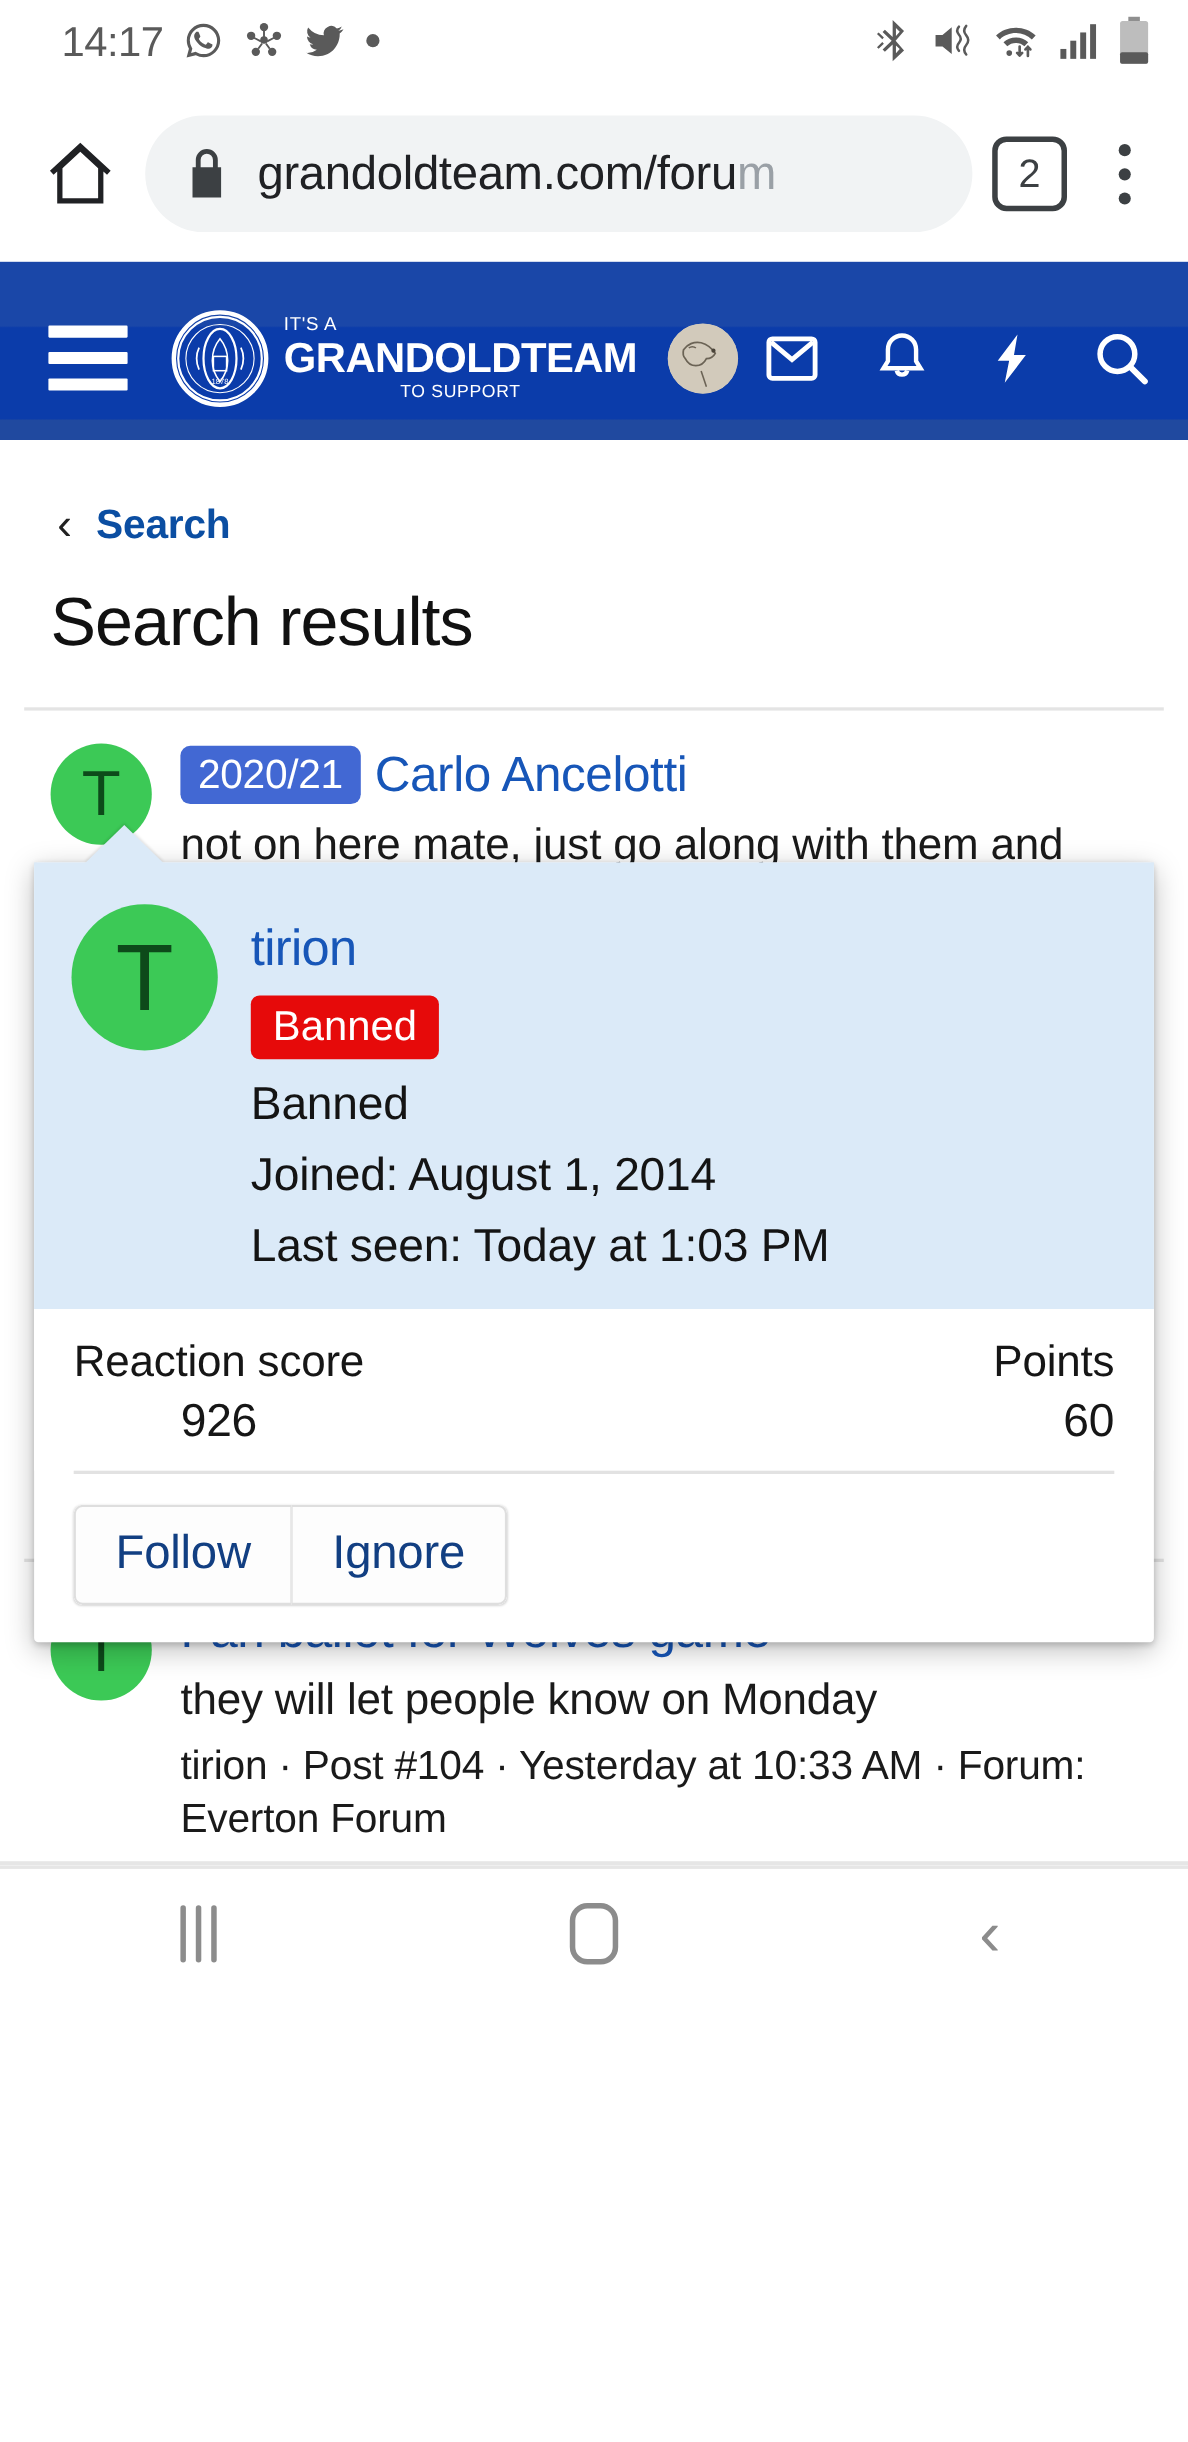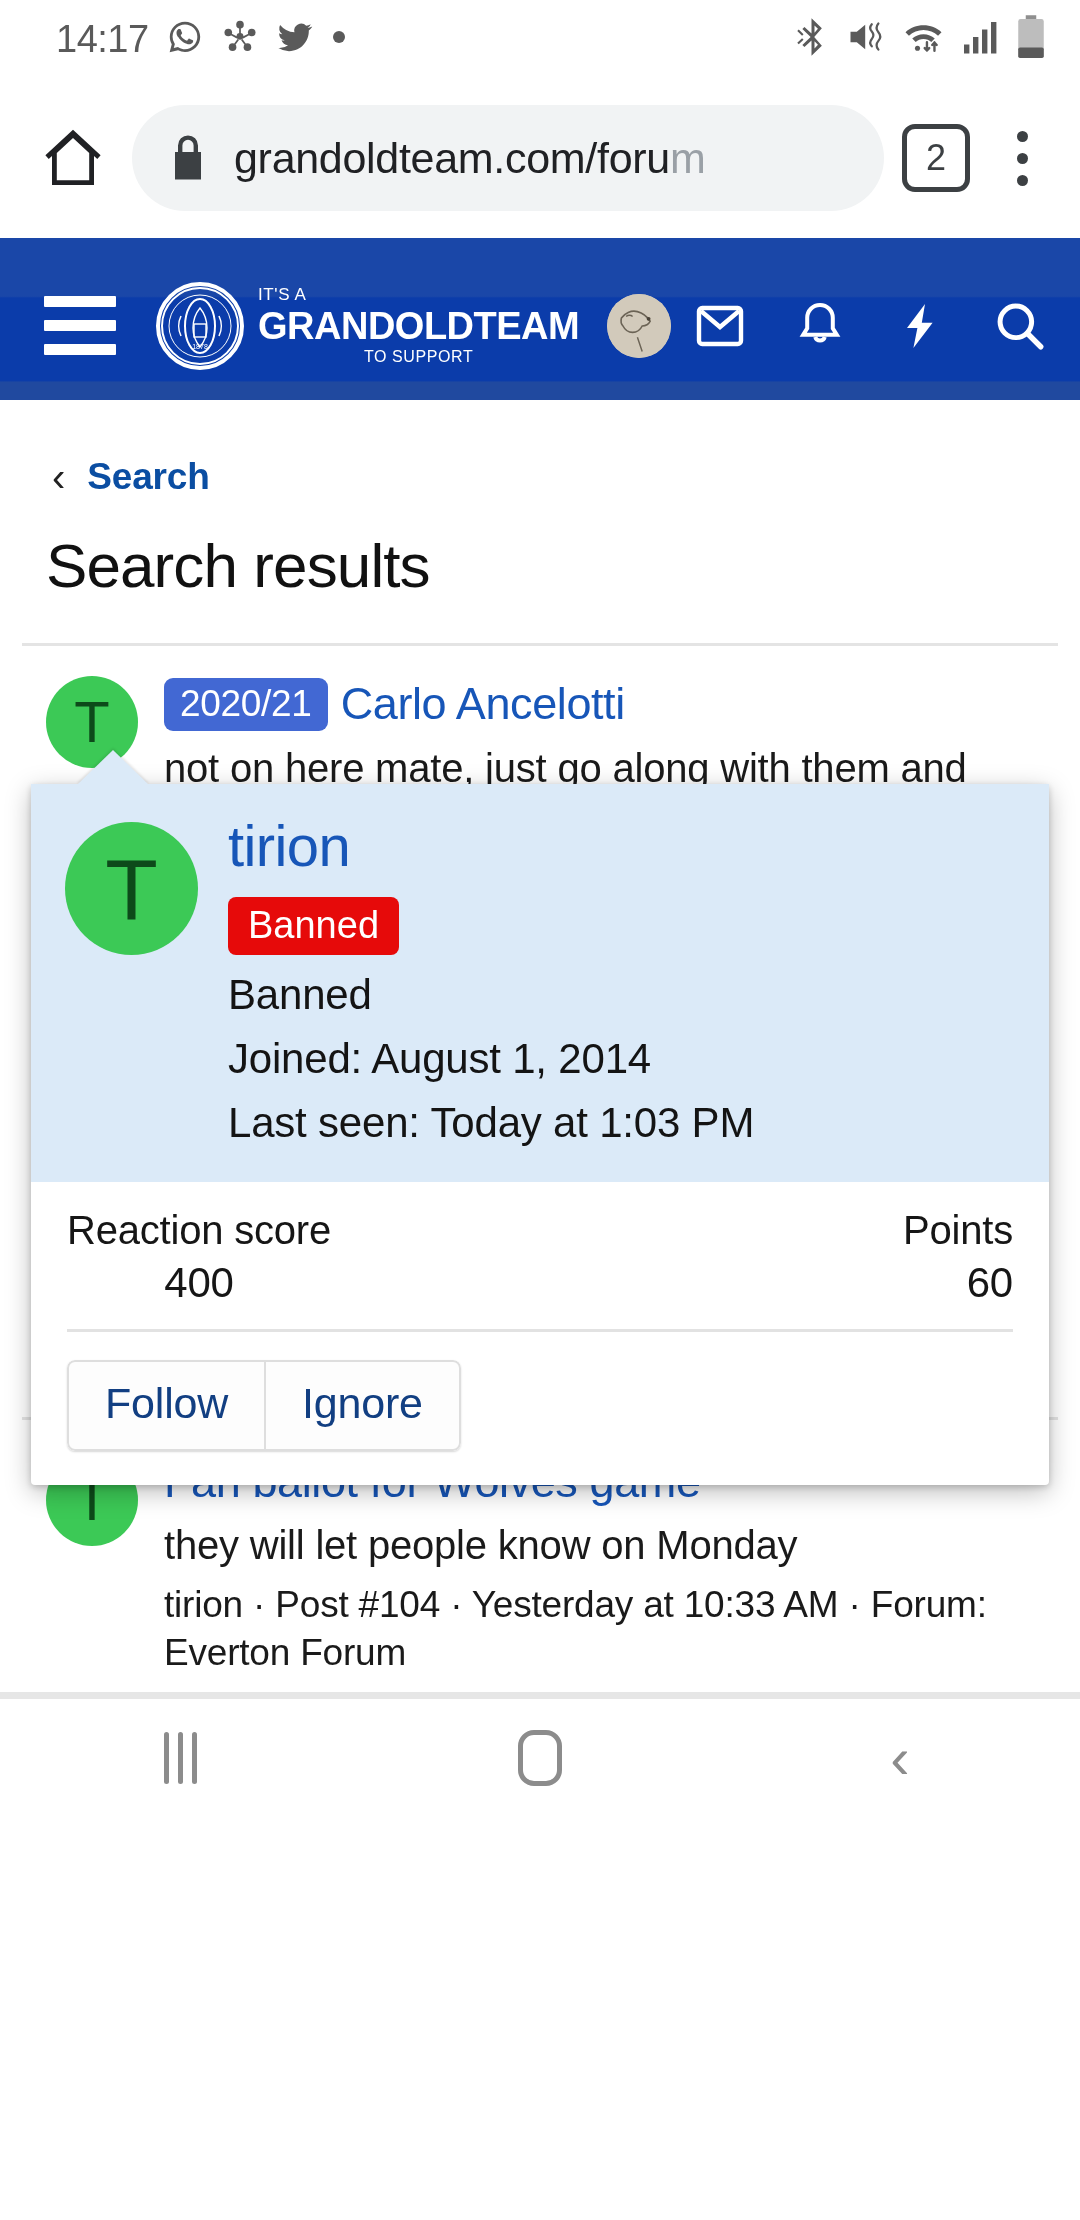--- a/index.html
+++ b/index.html
@@ -301,23 +301,24 @@
     flex: 0 0 auto;
     display:flex; align-items:center; justify-content:center;
     color: #0d4a1a;
     font-size: 86px;
     line-height: 1;
     margin-top: 6px;
   }
   .popup-info { flex: 1 1 auto; min-width: 0; }
   .popup-username {
     color: #1756b8;
-    font-size: 58px;
+    font-size: 46px;
     letter-spacing: -0.6px;
     line-height: 1.05;
+    margin-top: 21px;
   }
   .banned-badge {
     display: inline-block;
     background: #e60a0a;
     color: #ffffff;
     font-size: 38px;
     border-radius: 8px;
     padding: 9px 20px 11px 20px;
     margin-top: 20px;
     line-height: 1;
@@ -596,21 +597,21 @@
         <div class="banned-badge">Banned</div>
         <div class="popup-line">Banned</div>
         <div class="popup-line">Joined: August 1, 2014</div>
         <div class="popup-line">Last seen: Today at 1:03 PM</div>
       </div>
     </div>
 
     <div class="popup-stats">
       <div class="stat left">
         <span class="stat-label">Reaction score</span>
-        <span class="stat-value">400</span>
+        <span class="stat-value">926</span>
       </div>
       <div class="stat right">
         <span class="stat-label">Points</span>
         <span class="stat-value">60</span>
       </div>
     </div>
 
     <div class="popup-sep"></div>
 
     <div class="popup-actions">

